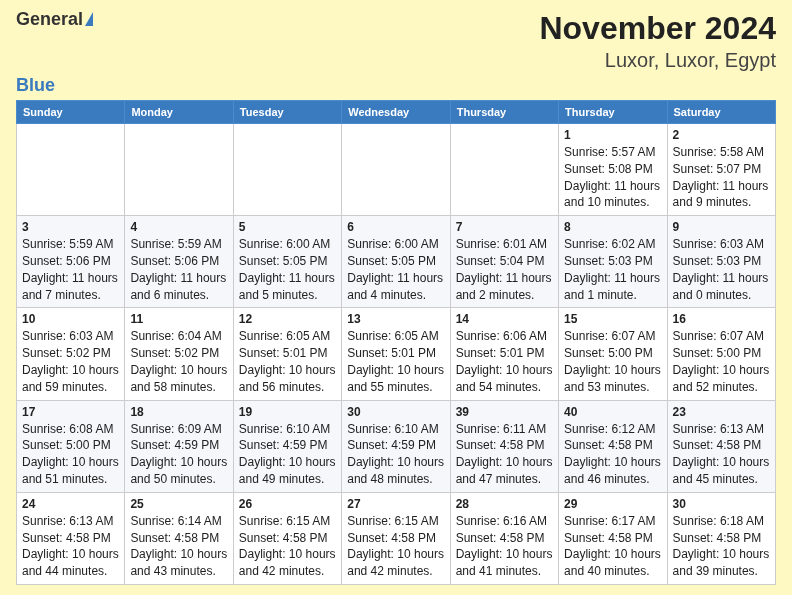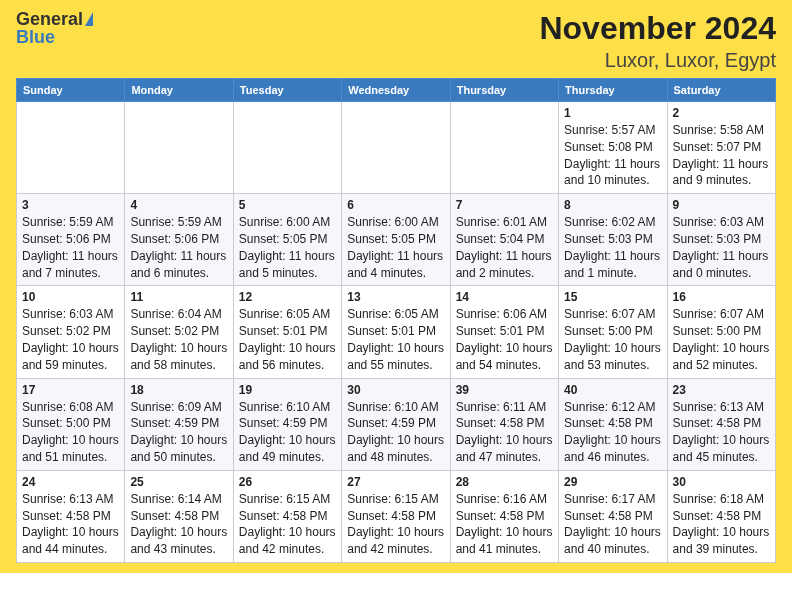--- a/index.html
+++ b/index.html
@@ -5,21 +5,21 @@
     * { box-sizing: border-box; margin: 0; padding: 0; }
     body {
       font-family: Arial, sans-serif;
       background: #fff;
       width: 792px;
       min-height: 612px;
       padding: 0;
     }
     .page {
       width: 792px;
-      background: #fde047;
+      background: #fef9c3;
       padding: 10px 16px 10px 16px;
     }
     .header {
       display: flex;
       justify-content: space-between;
       align-items: flex-start;
       margin-bottom: 6px;
     }
     .logo {
       display: flex;
@@ -30,20 +30,21 @@
       font-size: 18px;
       font-weight: bold;
       color: #333;
       line-height: 1;
     }
     .logo-blue {
       font-size: 18px;
       font-weight: bold;
       color: #3a7abf;
       line-height: 1;
+      margin-top: 48px;
     }
     .logo-icon {
       display: inline-block;
       width: 0;
       height: 0;
       border-left: 8px solid transparent;
       border-bottom: 14px solid #3a7abf;
       margin-left: 2px;
       vertical-align: middle;
     }

